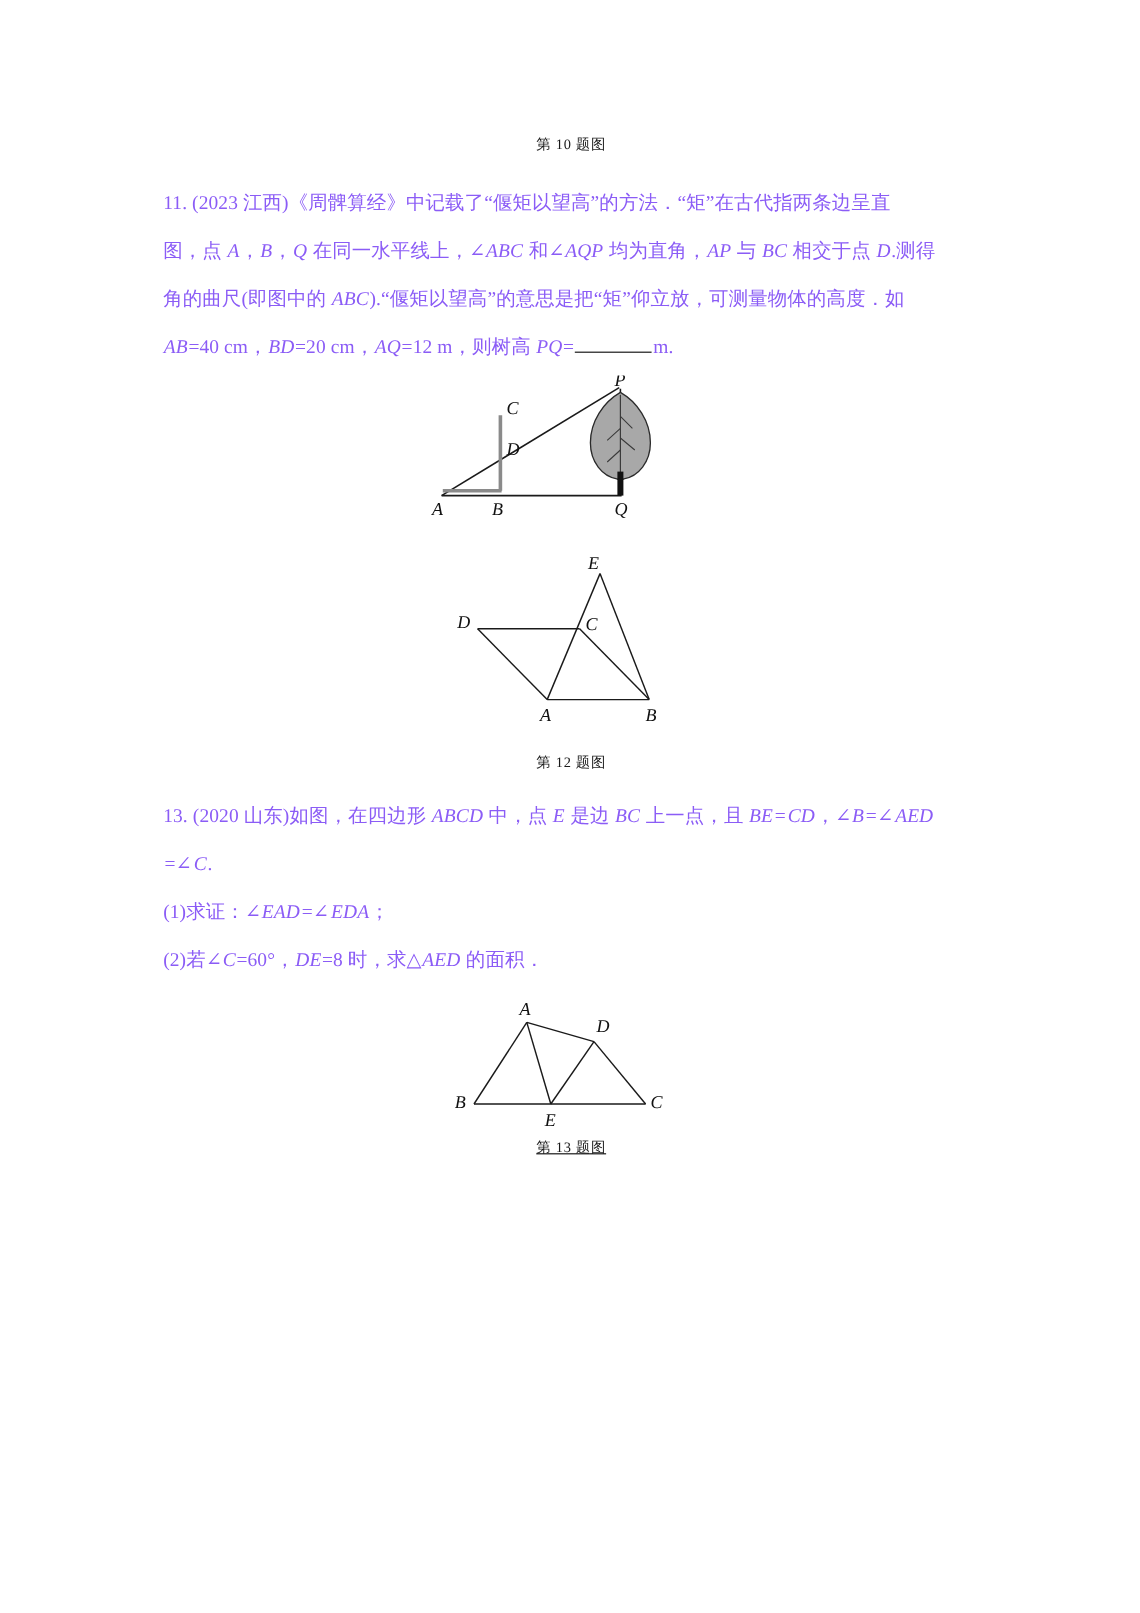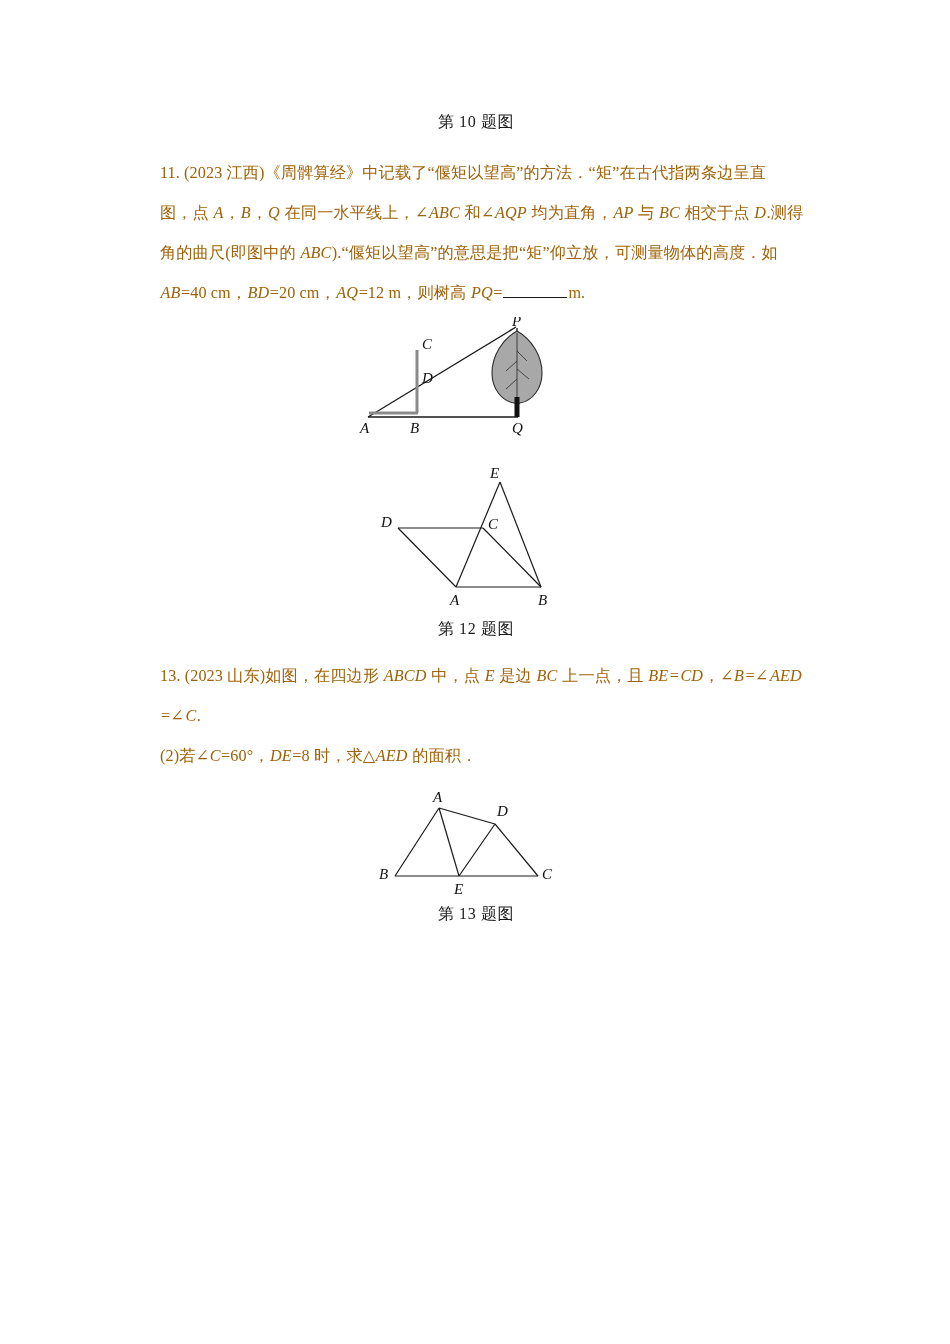--- a/index.html
+++ b/index.html
@@ -25,34 +25,33 @@
   .content {
     position: absolute;
     left: 136px;
     top: 0;
     width: 680px;
   }
 
   
   .fig-caption {
     text-align: center;
-    font-size: 16px;
+    font-size: 12px;
     letter-spacing: 0.6px;
     color: #1a1a1a;
     font-family: "Liberation Serif", "DejaVu Serif", serif;
   }
 
   
   .prob-line {
     font-size: 16.2px;
     line-height: 40px;
-    color: #a16207;
+    color: #8b5cf6;
     white-space: nowrap;
     letter-spacing: 0.1px;
-    margin-left: 24px;
   }
   .mi {                 
     font-family: "Liberation Serif", "DejaVu Serif", serif;
     font-style: italic;
     font-size: 16.2px;
     padding: 0 0.5px;
   }
   .mn {                 
     font-family: "Liberation Serif", "DejaVu Serif", serif;
     font-style: normal;
@@ -163,32 +162,35 @@
         <line x1="139" y1="17" x2="180" y2="122" stroke="#1a1a1a" stroke-width="1.2"></line>
 
         <text class="pt-label" x="129" y="13">E</text>
         <text class="pt-label" x="127" y="64">C</text>
         <text class="pt-label" x="20" y="62">D</text>
         <text class="pt-label" x="89" y="140">A</text>
         <text class="pt-label" x="177" y="140">B</text>
       </svg>
     </div>
 
-    <div class="fig-caption" style="margin-top:4px;">第 12 题图</div>
+    <div class="fig-caption" style="margin-top:16px;">第 12 题图</div>
 
     <div style="height:16px;"></div>
     <div>
       <div class="prob-line">
-        <span>13.</span><span>&nbsp;</span><span>(2023 山东)</span><span>如图，在四边形 </span><span class="mi">ABCD</span><span> 中，点 </span><span class="mi">E</span><span> 是边 </span><span class="mi">BC</span><span> 上一点，且 </span><span class="mi">BE</span><span class="op">=</span><span class="mi">CD</span><span>，∠</span><span class="mi">B</span><span class="op">=∠</span><span class="mi">AED</span>
+        <span>13.</span><span>&nbsp;</span><span>(2020 山东)</span><span>如图，在四边形 </span><span class="mi">ABCD</span><span> 中，点 </span><span class="mi">E</span><span> 是边 </span><span class="mi">BC</span><span> 上一点，且 </span><span class="mi">BE</span><span class="op">=</span><span class="mi">CD</span><span>，∠</span><span class="mi">B</span><span class="op">=∠</span><span class="mi">AED</span>
       </div>
 
       <div class="prob-line">
         <span class="op">=∠</span><span class="mi">C</span><span>.</span>
       </div>
 
+      <div class="prob-line">
+        <span>(1)求证：∠</span><span class="mi">EAD</span><span class="op">=∠</span><span class="mi">EDA</span><span>；</span>
+      </div>
 
       <div class="prob-line">
         <span>(2)若∠</span><span class="mi">C</span><span class="mn">=60°，</span><span class="mi">DE</span><span class="mn">=8 时，求△</span><span class="mi">AED</span><span> 的面积．</span>
       </div>
     </div>
 
     <div class="figure-block" style="margin-top:8px;">
       <svg class="fig-svg" width="230" height="118" viewBox="0 0 230 118">
 
         <line x1="34" y1="92" x2="177" y2="92" stroke="#1a1a1a" stroke-width="1.2"></line>
@@ -204,16 +206,16 @@
         <line x1="98" y1="92" x2="134" y2="40" stroke="#1a1a1a" stroke-width="1.2"></line>
 
         <text class="pt-label" x="72" y="18">A</text>
         <text class="pt-label" x="18" y="95">B</text>
         <text class="pt-label" x="181" y="95">C</text>
         <text class="pt-label" x="136" y="32">D</text>
         <text class="pt-label" x="93" y="110">E</text>
       </svg>
     </div>
 
-    <div class="fig-caption" style="margin-top:2px;">第 13 题图</div>
+    <div class="fig-caption" style="margin-top:2px;text-decoration:underline;">第 13 题图</div>
 
   </div>
 </div>
 
 </body></html>

